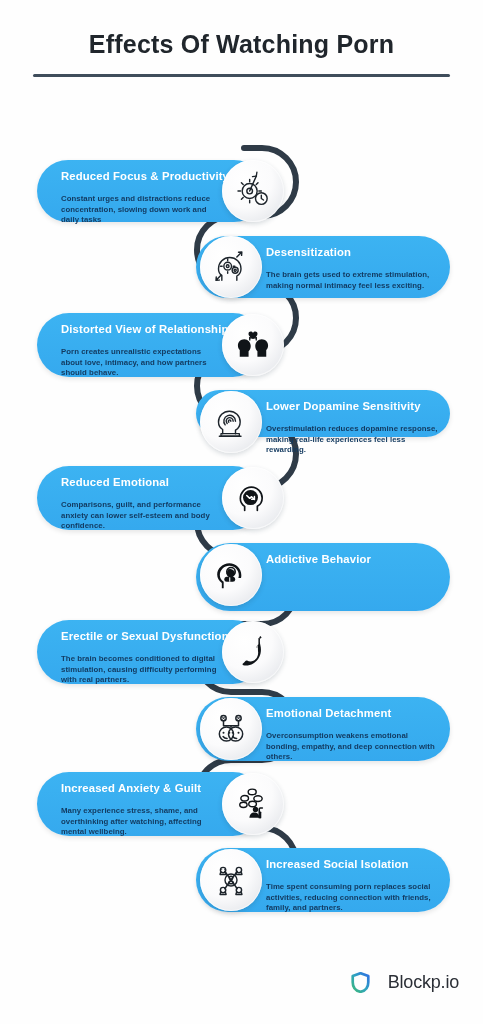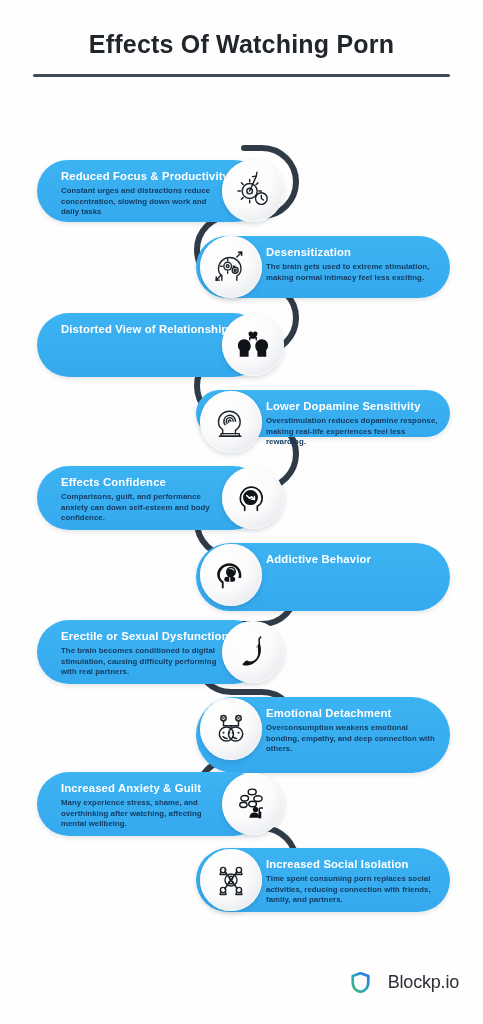--- a/index.html
+++ b/index.html
@@ -46,21 +46,21 @@
   .txt { position:absolute; }
   .row.left  .txt { left:20px;  width:160px; top:9px; }
   .row.right .txt { left:70px;  width:176px; top:9px; }
 
   .ttl {
     font-size:11.3px; font-weight:600; color:#ffffff;
     letter-spacing:0.15px; line-height:14px;
     white-space:nowrap;
   }
   .body {
-    margin-top:3px;
+    margin-top:11px;
     font-size:7.8px; line-height:10.6px;
     color:#12395f; font-weight:600;
     letter-spacing:0.05px;
   }
   .row.left .txt .ttl { padding-left:4px; }
   .row.left .txt .body { padding-left:4px; }
 
   
   .disc {
     position:absolute;
@@ -159,20 +159,21 @@
         <path d="M31 12l6-6M37 6l-4 .3M37 6l-.3 4"></path>
         <path d="M12 34l-6 6M6 40l4-.3M6 40l.3-4"></path>
       </svg>
     </div>
   </div>
 
   <div class="row left" style="top:313px;">
     <div class="pill" style="top:0; height:64px;">
       <div class="txt">
         <div class="ttl">Distorted View of Relationships</div>
+        <div class="body">Porn creates unrealistic expectations about love, intimacy, and how partners should behave.</div>
       </div>
     </div>
     <div class="disc" style="left:222px; top:1px;">
       <svg viewBox="0 0 48 48" fill="#101418">
         <path d="M24 9.5c-1.4-2.4-5.4-2.1-5.4 1.2 0 2.5 3.6 4.8 5.4 6 1.8-1.2 5.4-3.5 5.4-6 0-3.3-4-3.6-5.4-1.2z"></path>
         <path d="M13.5 17c-4.4 0-7.6 3.3-7.6 7.6 0 2.6 1 4.3 2.2 5.4V38h10.6v-6.6c1.6-1.3 2.6-3.5 2.6-6.2 0-4.5-3.3-8.2-7.8-8.2z"></path>
         <path d="M34.5 17c4.4 0 7.6 3.3 7.6 7.6 0 2.6-1 4.3-2.2 5.4V38H29.3v-6.6c-1.6-1.3-2.6-3.5-2.6-6.2 0-4.5 3.3-8.2 7.8-8.2z"></path>
         <path d="M19.3 14.6h9.4v1.7h-9.4z"></path>
         <path d="M19.3 14.6h1.6v4h-1.6zM27.1 14.6h1.6v4h-1.6z"></path>
       </svg>
@@ -194,22 +195,22 @@
         <path d="M23.8 23a1.5 1.5 0 1 0-2.4 1.2"></path>
         <path d="M12 38h22v3H12z" stroke-width="1.6"></path>
         <path d="M10 41h26"></path>
       </svg>
     </div>
   </div>
 
   <div class="row left" style="top:466px;">
     <div class="pill" style="top:0; height:64px;">
       <div class="txt">
-        <div class="ttl">Effects Confidence</div>
-        <div class="body">Comparisons, guilt, and performance anxiety can down self-esteem and body confidence.</div>
+        <div class="ttl">Reduced Emotional</div>
+        <div class="body">Comparisons, guilt, and performance anxiety can lower self-esteem and body confidence.</div>
       </div>
     </div>
     <div class="disc" style="left:222px; top:1px;">
       <svg viewBox="0 0 48 48" fill="none" stroke="#101418" stroke-width="2" stroke-linecap="round" stroke-linejoin="round">
         <path d="M14 39v-5c-3.2-2-5.2-5.4-5.2-9.4C8.8 17.6 14.6 11 22 11c7.2 0 13 5.8 13 13 0 4.6-2.4 8.2-5.8 10v5" fill="none"></path>
         <circle cx="21" cy="23.5" r="9" fill="#101418" stroke="none"></circle>
         <path d="M16.5 21l3.6 3.4 2.2-2 3.4 3.4" stroke="#ffffff" stroke-width="1.8" fill="none"></path>
         <path d="M25.7 22.3v3.3h-3.3" stroke="#ffffff" stroke-width="1.8" fill="none"></path>
       </svg>
     </div>
@@ -244,21 +245,21 @@
       <svg viewBox="0 0 48 48" fill="#101418">
         <path d="M30.5 7.5c.9-.5 2 .1 1.9 1.1-.3 2.6-.1 5.2.5 7.6 2.1 8.4-1.2 17.2-8.6 21.6-3.6 2.1-7.8 2.9-11.8 2.2-1.1-.2-1.4-1.6-.5-2.2 1.2-.8 2.2-1.8 2.9-3 .4-.7 1.3-.9 2-.5 4.3 2.4 9.8.5 12-3.9 1.9-3.8 1.7-8.3-.5-11.9-.4-.7-.2-1.6.5-2 .6-.4 1.1-1 1.6-1.7z"></path>
         <path d="M27.6 13.8c1.8 3.1 2.2 6.9 1.2 10.4" stroke="#fff" stroke-width="1.2" fill="none"></path>
         <path d="M23.2 31.4c-2.6 1.4-5.7 1.5-8.4.3" stroke="#fff" stroke-width="1.2" fill="none"></path>
         <path d="M31.4 6.2l1.8-1.4 1.1 2-2 1.2z"></path>
       </svg>
     </div>
   </div>
 
   <div class="row right" style="top:697px;">
-    <div class="pill" style="top:0; height:76px;">
+    <div class="pill" style="top:0; height:64px;">
       <div class="txt">
         <div class="ttl">Emotional Detachment</div>
         <div class="body">Overconsumption weakens emotional bonding, empathy, and deep connection with others.</div>
       </div>
     </div>
     <div class="disc" style="left:200px; top:1px;">
       <svg viewBox="0 0 48 48" stroke="#1d242b" stroke-width="1.8" fill="none" stroke-linecap="round" stroke-linejoin="round">
         <circle cx="18.5" cy="30" r="8.5"></circle>
         <circle cx="29.5" cy="30" r="8.5"></circle>
         <path d="M15 28.5h.02M22 28.5h.02" stroke-width="2.4"></path>

